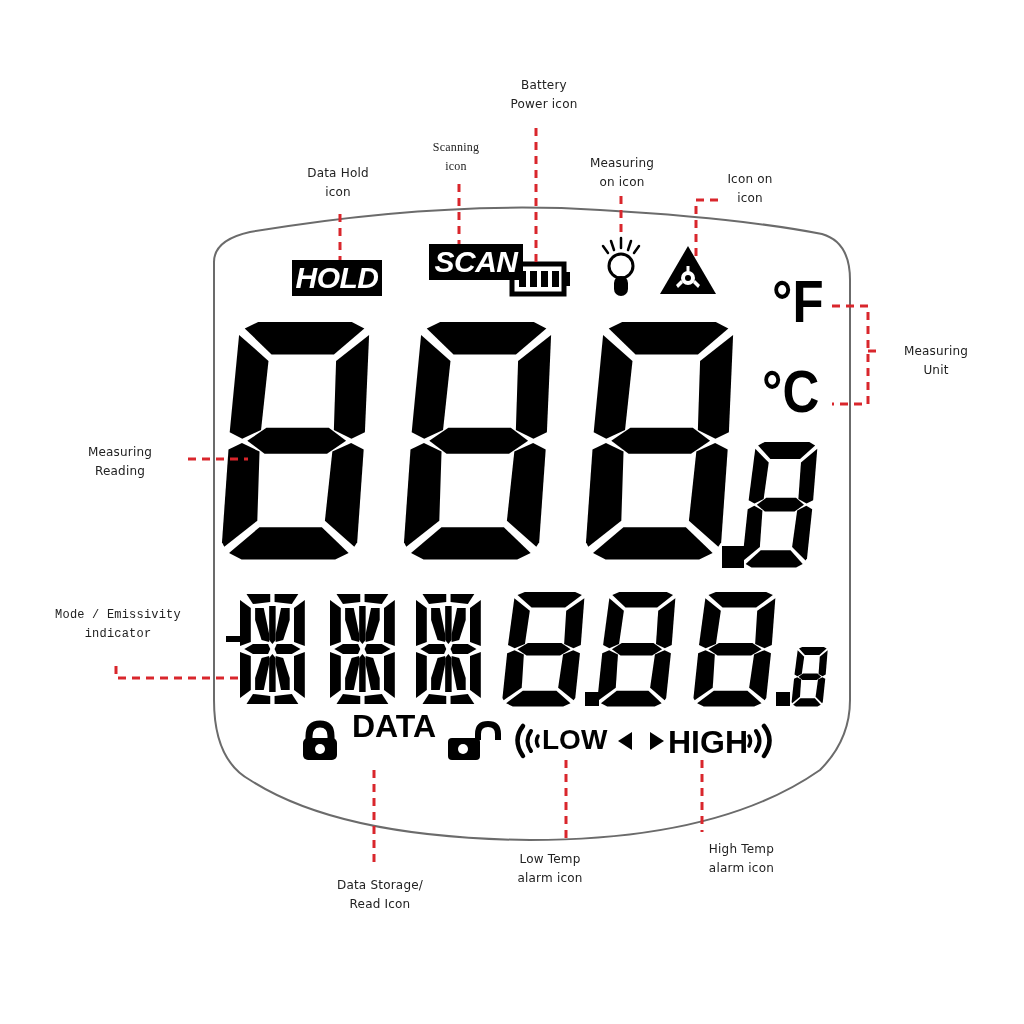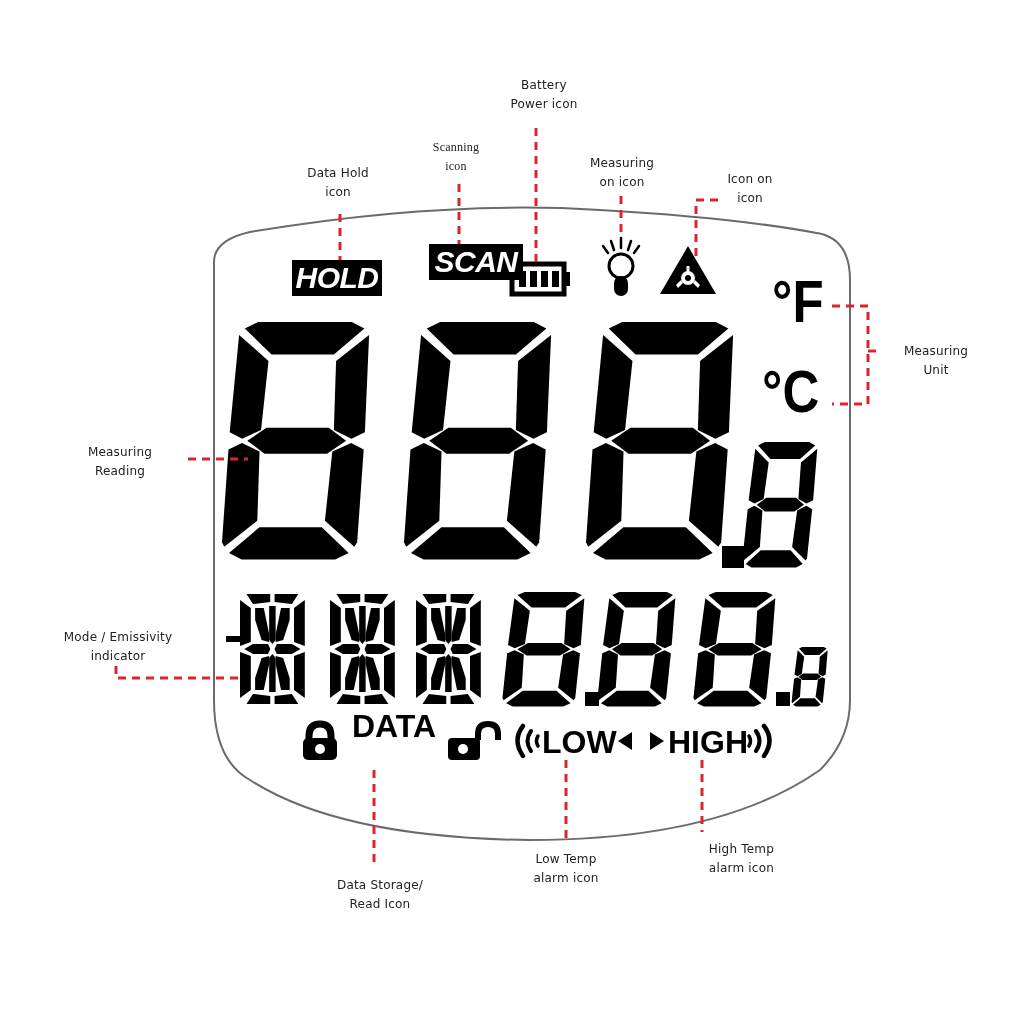--- a/index.html
+++ b/index.html
@@ -181,21 +181,21 @@
   </g>
 </svg>
 
 <div class="badge" style="left:292px; top:260px; width:90px; height:36px;">HOLD</div>
 <div class="badge" style="left:398px; top:244px; width:94px; height:36px;margin-left:31px;">SCAN</div>
 
 <div class="ind-text" style="left:772px; top:272px; font-size:60px; transform:scaleX(0.85); transform-origin:left;">°F</div>
 <div class="ind-text" style="left:762px; top:362px; font-size:60px; transform:scaleX(0.85); transform-origin:left;">°C</div>
 
 <div class="ind-text" style="left:352px; top:710px; font-size:32px;">DATA</div>
-<div class="ind-text" style="left:542px; top:726px; font-size:32px;">LOW</div>
+<div class="ind-text" style="left:542px; top:726px; font-size:28px;">LOW</div>
 <div class="ind-text" style="left:668px; top:726px; font-size:32px;">HIGH</div>
 
 <div class="callout" style="left:258px; top:164px; width:160px;">
   <div>Data Hold</div>
   <div>icon</div>
 </div>
 <div class="callout" style="left:376px; top:138px; width:160px;font-family:Liberation Serif, serif;">
   <div>Scanning</div>
   <div>icon</div>
 </div>
@@ -212,28 +212,28 @@
   <div>icon</div>
 </div>
 <div class="callout" style="left:866px; top:342px; width:140px;">
   <div>Measuring</div>
   <div>Unit</div>
 </div>
 <div class="callout" style="left:40px; top:443px; width:160px;">
   <div>Measuring</div>
   <div>Reading</div>
 </div>
-<div class="callout" style="left:18px; top:628px; width:200px;">
+<div class="callout" style="left:18px; top:606px; width:200px;font-family:Liberation Mono, monospace;">
   <div>Mode / Emissivity</div>
   <div>indicator</div>
 </div>
 <div class="callout" style="left:300px; top:876px; width:160px;">
   <div>Data Storage/</div>
   <div>Read Icon</div>
 </div>
-<div class="callout" style="left:486px; top:850px; width:160px;">
+<div class="callout" style="left:470px; top:850px; width:160px;">
   <div>Low Temp</div>
   <div>alarm icon</div>
 </div>
 <div class="callout" style="left:614px; top:840px; width:160px;text-align:right;">
   <div>High Temp</div>
   <div>alarm icon</div>
 </div>
 
 </body></html>

